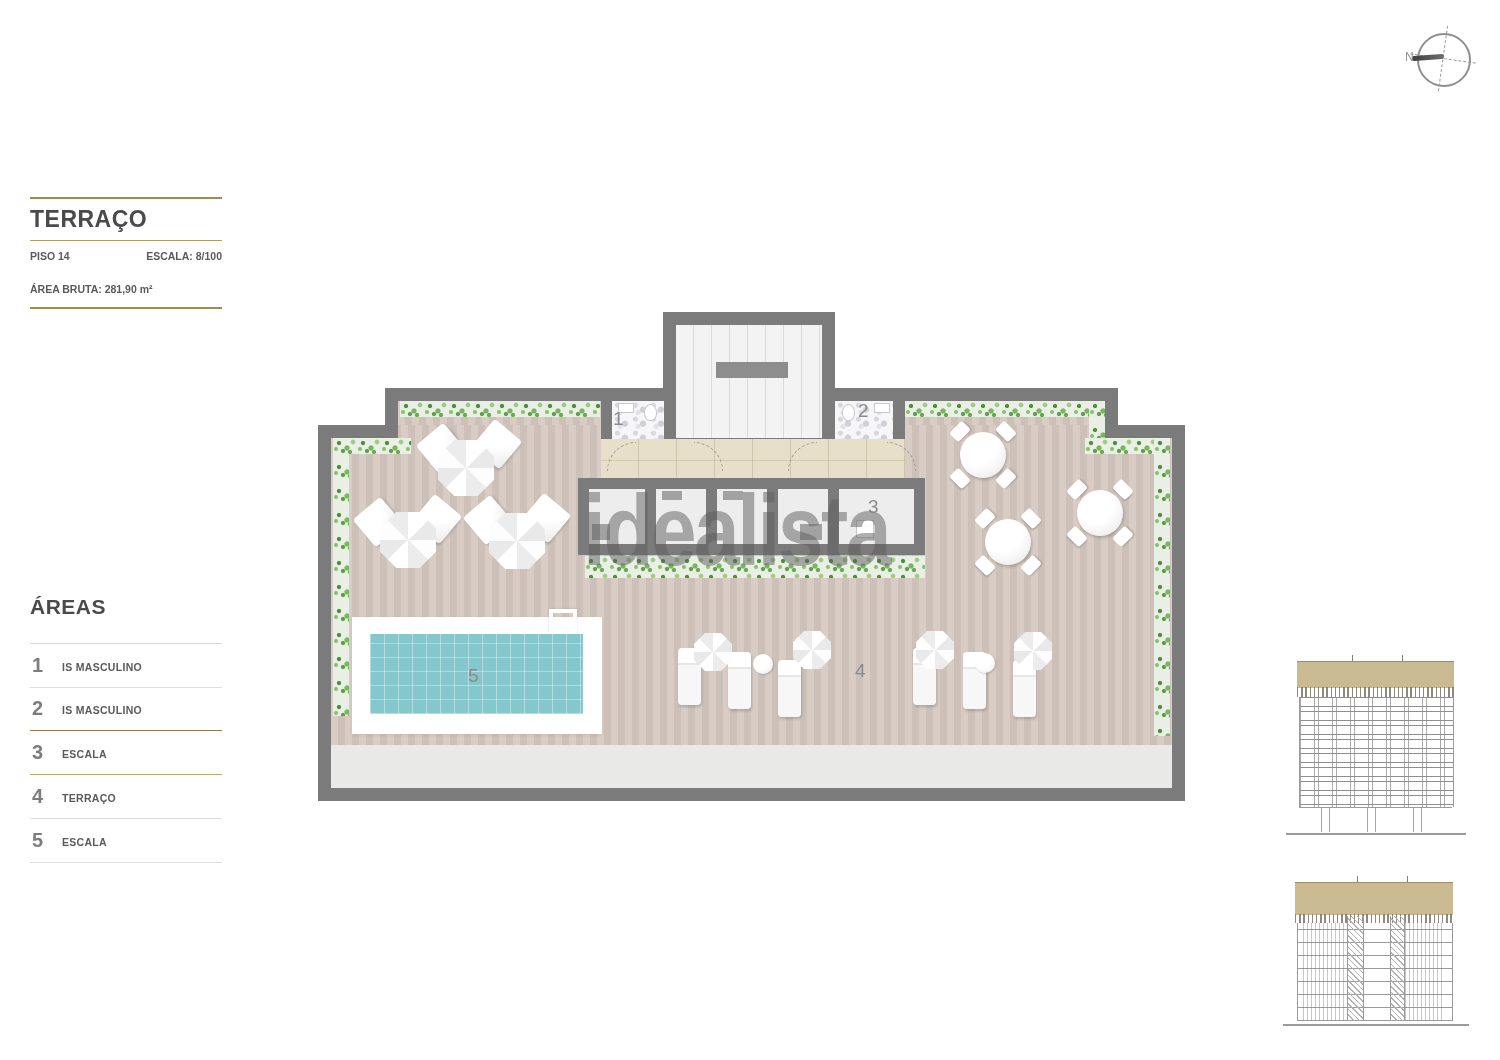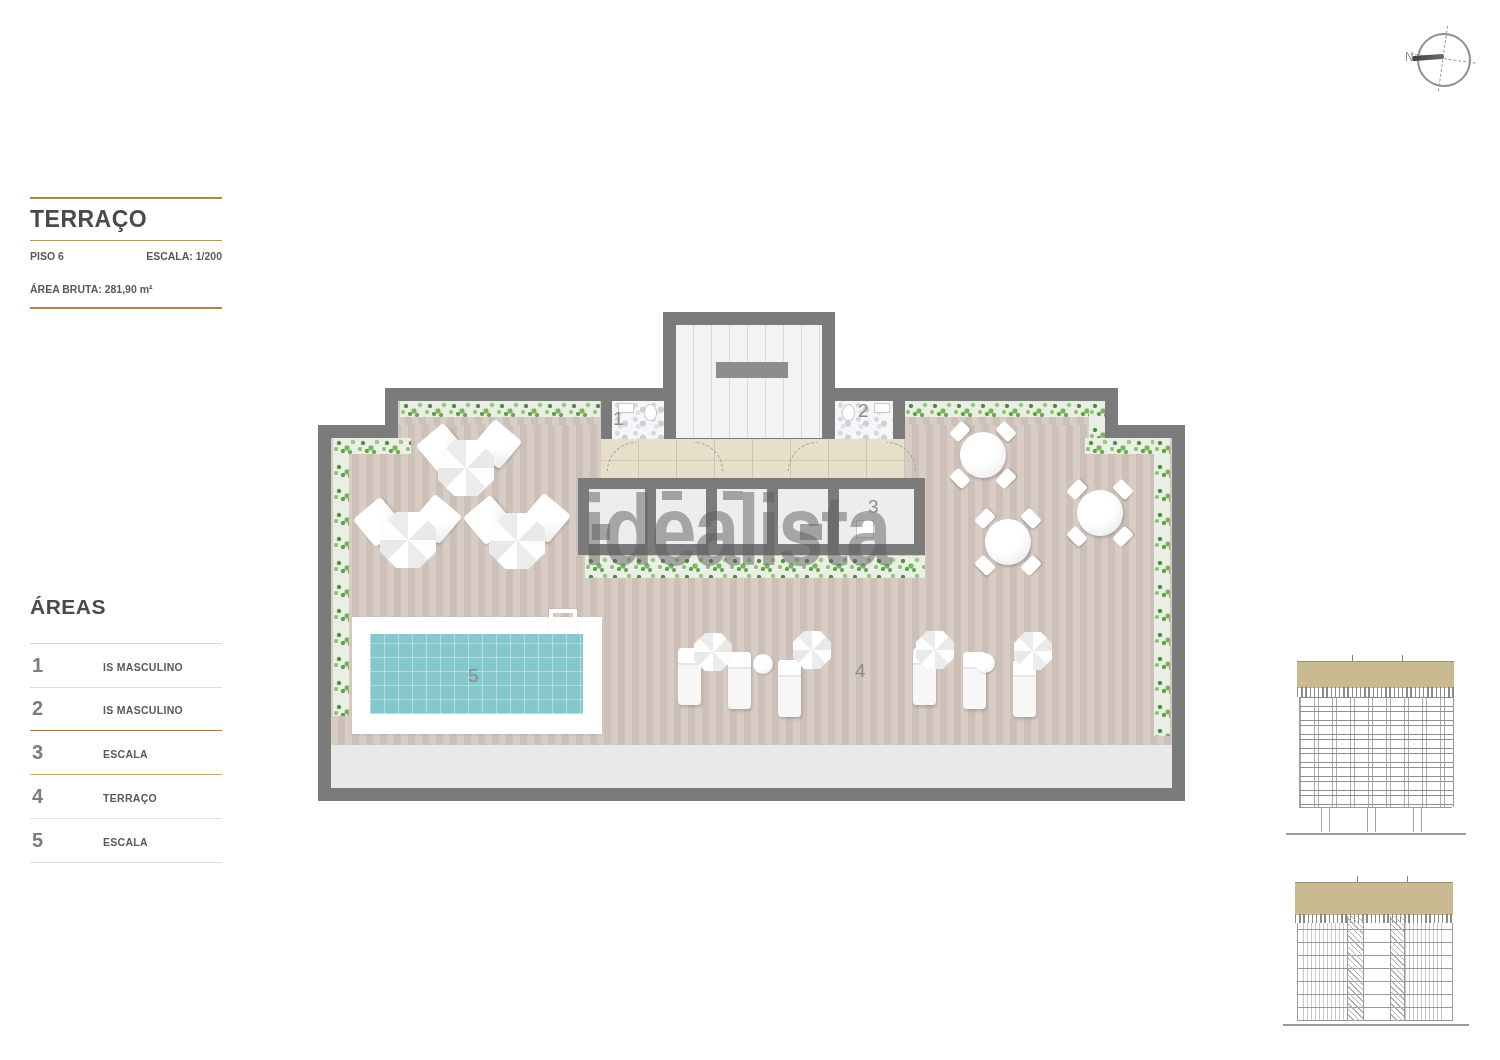--- a/index.html
+++ b/index.html
@@ -13,21 +13,21 @@
   .plan-title{position:absolute;top:9px;left:0;font-size:23px;font-weight:bold;color:#4a4a4a;letter-spacing:.5px;margin:0;}
   .tb-row{position:absolute;top:53px;left:0;width:192px;font-size:10.5px;font-weight:bold;color:#5a5a5a;}
   .tb-scale{position:absolute;right:0;top:0;}
   .tb-area{position:absolute;top:86px;left:0;font-size:10.5px;font-weight:bold;color:#5a5a5a;}
 
   .areas-block{position:absolute;left:30px;top:595px;width:192px;}
   .areas-heading{position:absolute;top:0;left:0;margin:0;font-size:21px;font-weight:bold;color:#4a4a4a;letter-spacing:.5px;}
   .legend-sep{position:absolute;left:0;width:192px;height:1px;}
   .legend-row{position:absolute;left:0;width:192px;height:43px;}
   .legend-num{position:absolute;left:2px;top:10px;font-size:20px;font-weight:bold;color:#7d7d7d;}
-  .legend-label{position:absolute;left:32px;top:17px;font-size:10.5px;font-weight:bold;color:#5a5a5a;letter-spacing:.3px;margin-left:41px;}
+  .legend-label{position:absolute;left:32px;top:17px;font-size:10.5px;font-weight:bold;color:#5a5a5a;letter-spacing:.3px;}
 
   
   .compass-circle{position:absolute;left:1417px;top:33px;width:50px;height:50px;border:2px solid #8e8e8e;border-radius:50%;}
   .compass-line{position:absolute;left:1410px;top:58px;width:66px;height:0;border-top:1px dashed #9b9b9b;transform-origin:center;}
   .compass-needle{position:absolute;left:1412px;top:55px;width:32px;height:5px;background:linear-gradient(90deg,#3f3f3f,#6f6f6f);transform:rotate(-4deg);border-radius:2px;}
   .compass-n{position:absolute;left:1405px;top:50px;font-size:12px;color:#8e8e8e;}
 
   
   .wall{position:absolute;background:#7b7b7b;}
   .deck{position:absolute;background:repeating-linear-gradient(90deg,#d8ccc5 0 7px,#cdc0b9 7px 14px);}
@@ -124,22 +124,22 @@
     <div class="compass-line" style="transform:rotate(98deg);"></div>
     <div class="compass-needle"></div>
     <div class="compass-n">N</div>
   </div>
 
   <div class="title-block">
     <div class="goldline" style="top:0;height:2px;"></div>
     <h1 class="plan-title">TERRAÇO</h1>
     <div class="goldline" style="top:43px;height:1px;background:#b59a60;"></div>
     <div class="tb-row">
-      <span>PISO 6</span>
-      <span class="tb-scale">ESCALA: 1/200</span>
+      <span>PISO 14</span>
+      <span class="tb-scale">ESCALA: 8/100</span>
     </div>
     <div class="tb-area">ÁREA BRUTA: 281,90 m²</div>
     <div class="goldline" style="top:110px;height:2px;"></div>
   </div>
 
   <div class="areas-block">
     <h2 class="areas-heading">ÁREAS</h2>
     <div class="legend-sep" style="top:48px;background:#d6d6d6;"></div>
     <div class="legend-row" style="top:49px;">
       <span class="legend-num">1</span>

